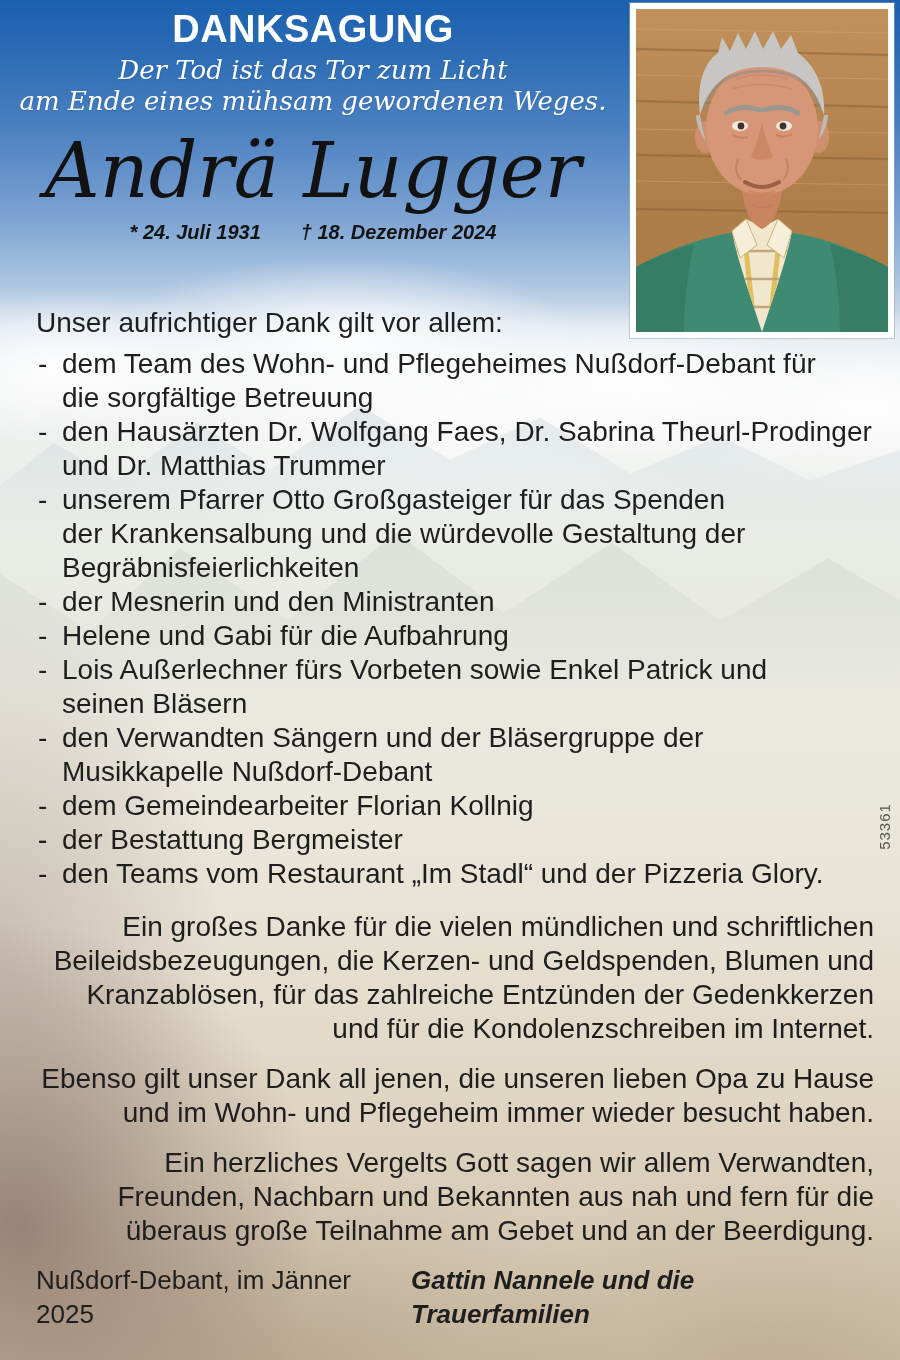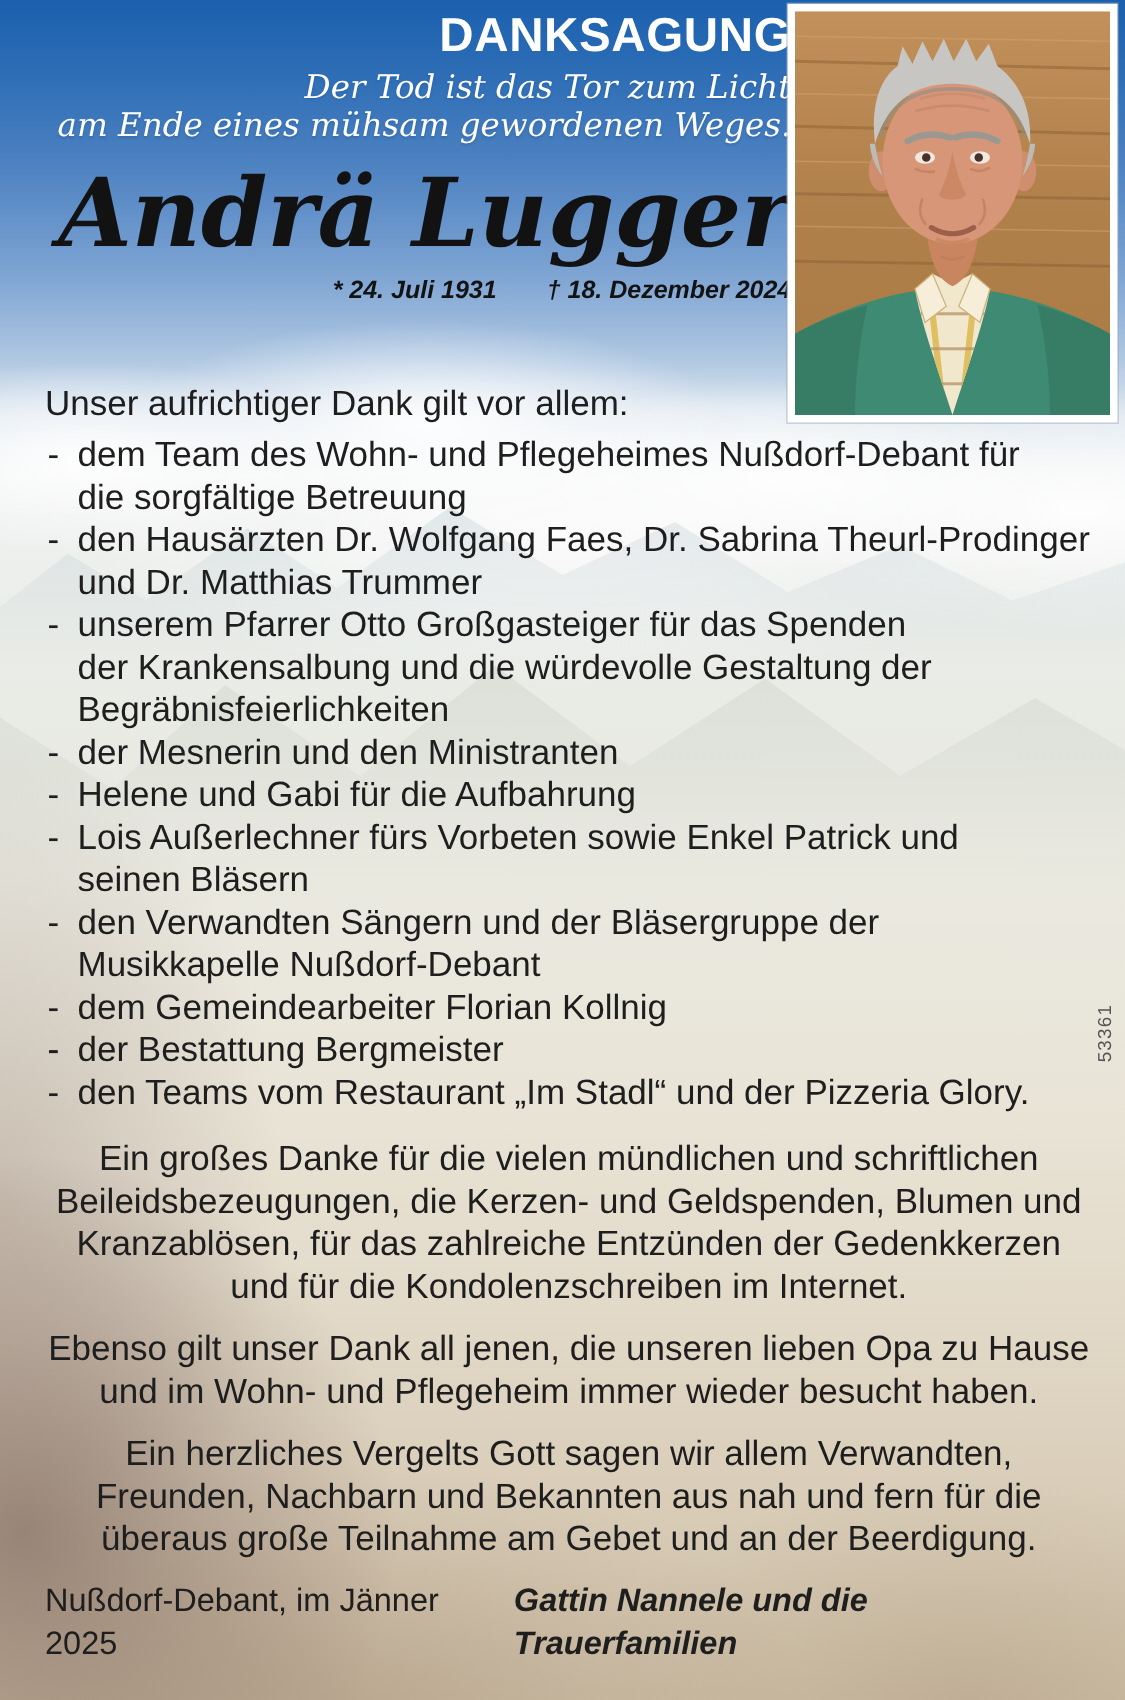--- a/index.html
+++ b/index.html
@@ -24,42 +24,42 @@
         #dce5ee 330px,#f0f2f2 380px,#ebeeea 480px,#e8eae3 600px,#eae8de 750px,
         #e8e3d5 900px,#e2d9c8 1050px,#d9cdb8 1200px,#cfc0a8 1360px);
   }
   .ridge1{position:absolute;left:0;top:392px;width:100%;height:170px;z-index:0;
     background:linear-gradient(180deg,rgba(172,188,200,.32),rgba(172,188,200,0) 85%);
     clip-path:polygon(0 55%,6% 30%,13% 52%,22% 18%,30% 46%,40% 8%,50% 40%,60% 15%,70% 48%,80% 26%,90% 52%,100% 34%,100% 100%,0 100%);}
   .ridge2{position:absolute;left:0;top:470px;width:100%;height:260px;z-index:0;
     background:linear-gradient(180deg,rgba(162,172,156,.25),rgba(162,172,156,0) 90%);
     clip-path:polygon(0 40%,10% 62%,20% 30%,32% 58%,44% 24%,56% 55%,68% 28%,80% 58%,92% 34%,100% 50%,100% 100%,0 100%);}
 
-  .masthead{position:absolute;left:15px;top:0;width:618px;text-align:right;color:#fff;z-index:2;}
+  .masthead{position:absolute;left:4px;top:0;width:618px;text-align:center;color:#fff;z-index:2;}
   .title{font-weight:700;font-size:38px;letter-spacing:.5px;margin-top:8px;}
   .quote{font-family:"DejaVu Serif",serif;font-style:italic;font-size:26px;line-height:31px;
          margin-top:4px;white-space:pre-line;text-shadow:0 1px 2px rgba(20,60,110,.25);}
   .name{font-family:"DejaVu Serif",serif;font-style:italic;font-size:76px;line-height:84px;
-        color:#121212;margin-top:12px;font-weight:bold;}
+        color:#121212;margin-top:12px;}
   .nickname{font-weight:700;font-size:29px;color:#131313;margin-top:2px;}
   .dates{font-weight:700;font-style:italic;font-size:20px;color:#131313;margin-top:8px;}
   .dates .birth{margin-right:40px;}
 
   .photo{position:absolute;left:630px;top:3px;width:264px;height:335px;z-index:2;
          background:#fff;padding:6px;box-sizing:border-box;
          box-shadow:0 0 0 1px rgba(150,165,185,.55);}
   .photo svg{display:block;width:100%;height:100%;}
 
   .content{position:absolute;left:36px;right:26px;top:306px;z-index:2;font-size:28px;line-height:34px;}
   .intro{margin:0 0 7px 0;}
   ul.thanks{list-style:none;margin:0;padding:0;}
   ul.thanks li{position:relative;padding-left:26px;}
   ul.thanks .dash{position:absolute;left:2px;top:0;}
   ul.thanks .txt{white-space:pre-line;}
-  .para{white-space:pre-line;text-align:center;margin:16px 0 0 0;}
+  .para{white-space:pre-line;text-align:right;margin:16px 0 0 0;}
   .para.first{margin-top:19px;}
   .footer{display:flex;justify-content:space-between;align-items:baseline;margin-top:15px;font-size:26px;}
   .family{font-style:italic;font-weight:700;}
 
   .print-number{position:absolute;left:844px;top:818px;width:80px;text-align:center;
     transform:rotate(-90deg);font-size:15px;color:#555;letter-spacing:1px;z-index:2;}
 </style>
 </head>
 <body>
 

